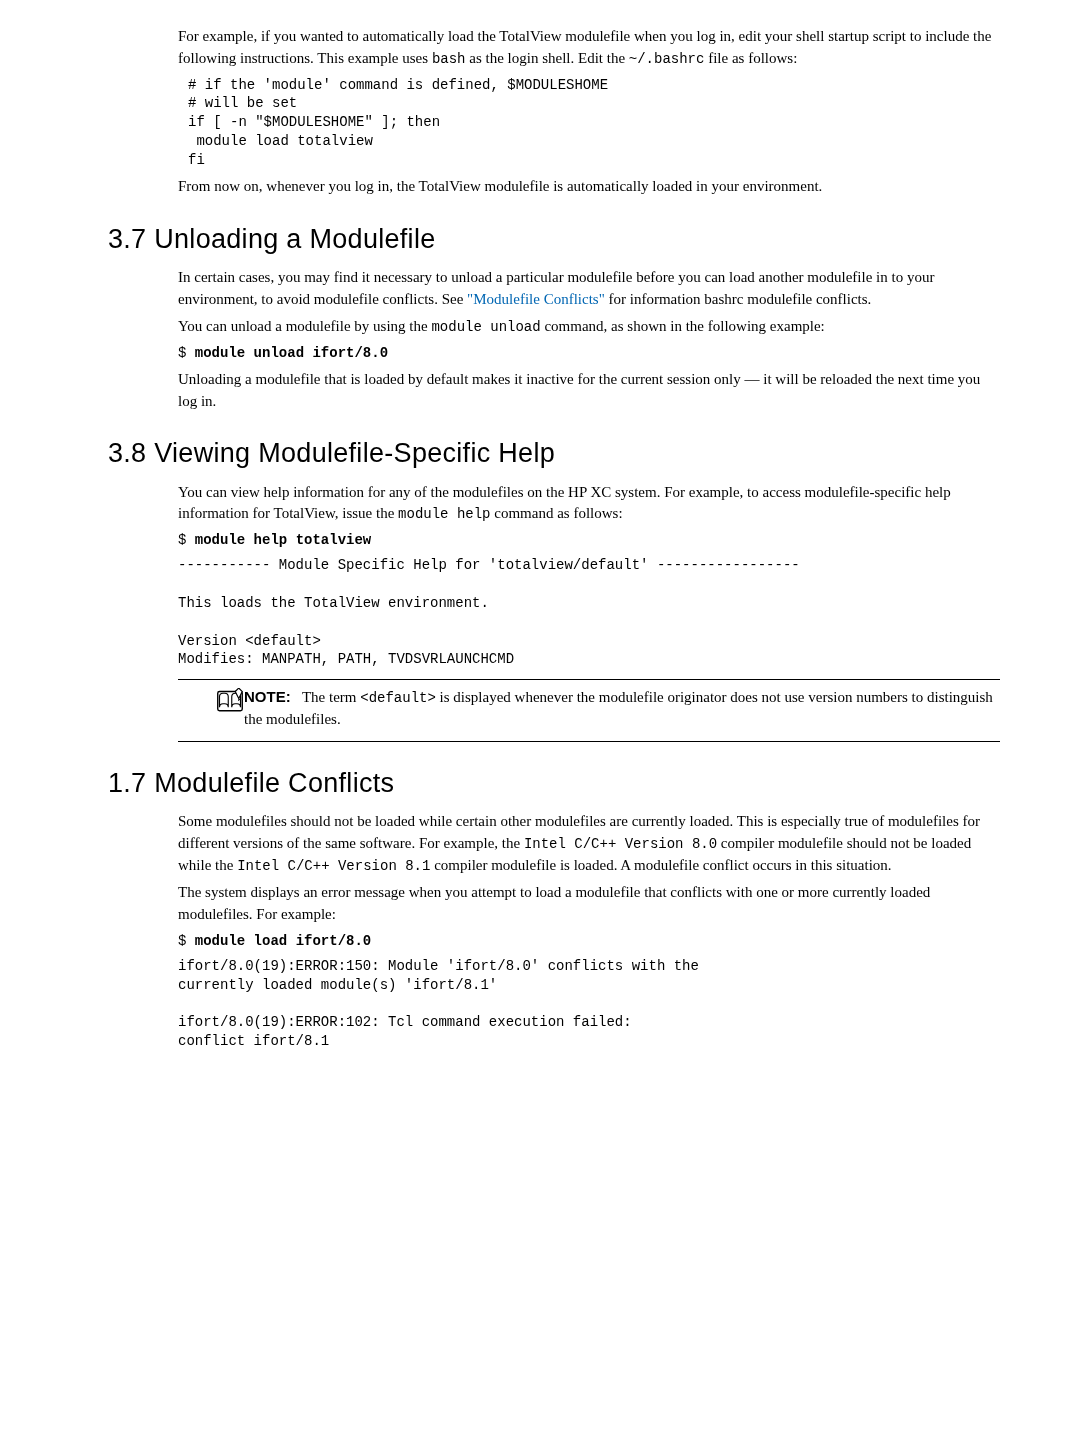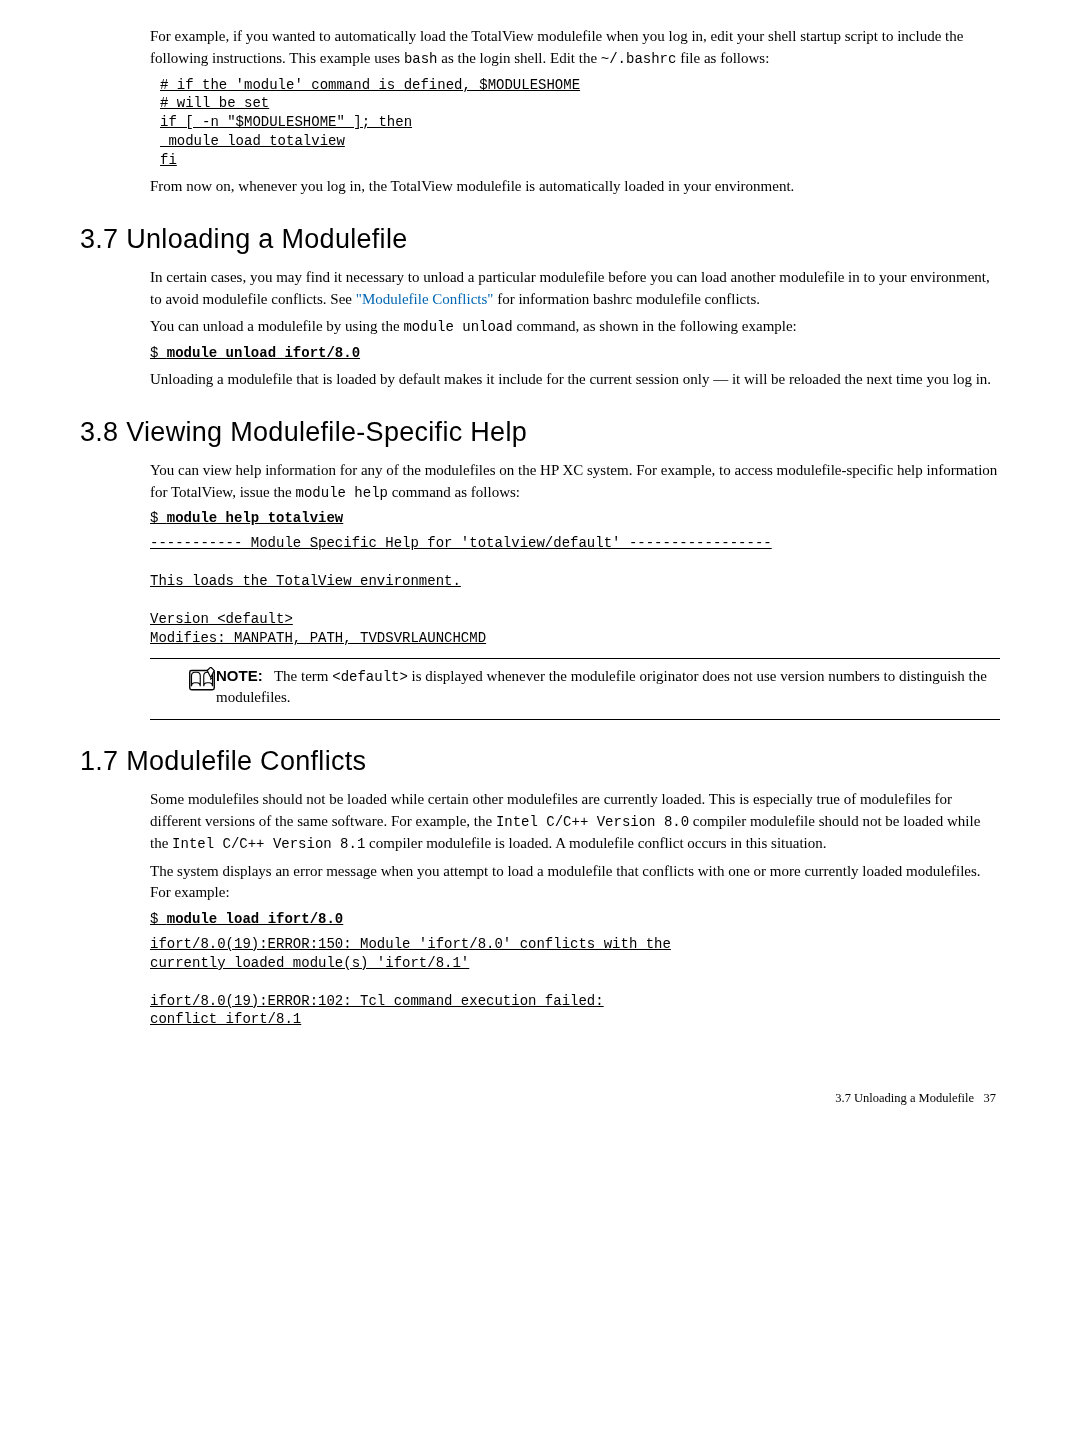--- a/index.html
+++ b/index.html
@@ -6,21 +6,21 @@
     margin: 0;
     padding: 0;
     font-family: "Palatino Linotype", Palatino, "Book Antiqua", serif;
     font-size: 15px;
     line-height: 1.45;
     color: #000;
     width: 1080px;
     background: #fff;
   }
   .page {
-    padding: 20px 80px 40px 80px;
+    padding: 20px 80px 40px 108px;
   }
   .body-indent {
     margin-left: 70px;
   }
   .code-indent {
     margin-left: 80px;
   }
   p {
     margin: 6px 0;
   }
@@ -36,21 +36,20 @@
     display: inline;
   }
   pre, code, .mono {
     font-family: "Courier New", Courier, monospace;
     font-size: 14px;
   }
   pre {
     margin: 6px 0;
     white-space: pre;
     line-height: 1.35;
-    text-decoration: underline;
   }
   .bold {
     font-weight: bold;
   }
   a.link {
     color: #0066b3;
     text-decoration: none;
   }
   .hr {
     border-top: 1px solid #000;
@@ -108,21 +107,21 @@
   </div>
 
   <div class="body-indent">
     <p>
       <span>In certain cases, you may find it necessary to unload a particular modulefile before you can load another modulefile in to your environment, to avoid modulefile conflicts. See </span><a class="link" href="#">"Modulefile Conflicts"</a><span> for information bashrc modulefile conflicts.</span>
     </p>
     <p>
       <span>You can unload a modulefile by using the </span><span class="mono">module unload</span><span> command, as shown in the following example:</span>
     </p>
     <pre><span>$ </span><span class="bold">module unload ifort/8.0</span></pre>
-    <p>Unloading a modulefile that is loaded by default makes it include for the current session only — it will be reloaded the next time you log in.</p>
+    <p>Unloading a modulefile that is loaded by default makes it inactive for the current session only — it will be reloaded the next time you log in.</p>
   </div>
 
   <div class="h2">
     <span class="h2-number">3.8</span>
     <span>Viewing Modulefile-Specific Help</span>
   </div>
 
   <div class="body-indent">
     <p>
       <span>You can view help information for any of the modulefiles on the HP XC system. For example, to access modulefile-specific help information for TotalView, issue the </span><span class="mono">module help</span><span> command as follows:</span>
@@ -164,17 +163,14 @@
     </p>
     <p>The system displays an error message when you attempt to load a modulefile that conflicts with one or more currently loaded modulefiles. For example:</p>
     <pre><span>$ </span><span class="bold">module load ifort/8.0</span></pre>
     <pre>ifort/8.0(19):ERROR:150: Module 'ifort/8.0' conflicts with the
 currently loaded module(s) 'ifort/8.1'
 
 ifort/8.0(19):ERROR:102: Tcl command execution failed:
 conflict ifort/8.1</pre>
   </div>
 
-  <div class="footer">
-    <span>3.7 Unloading a Modulefile</span>&nbsp;&nbsp;&nbsp;<span>37</span>
-  </div>
 
 </div>
 
 </body></html>

